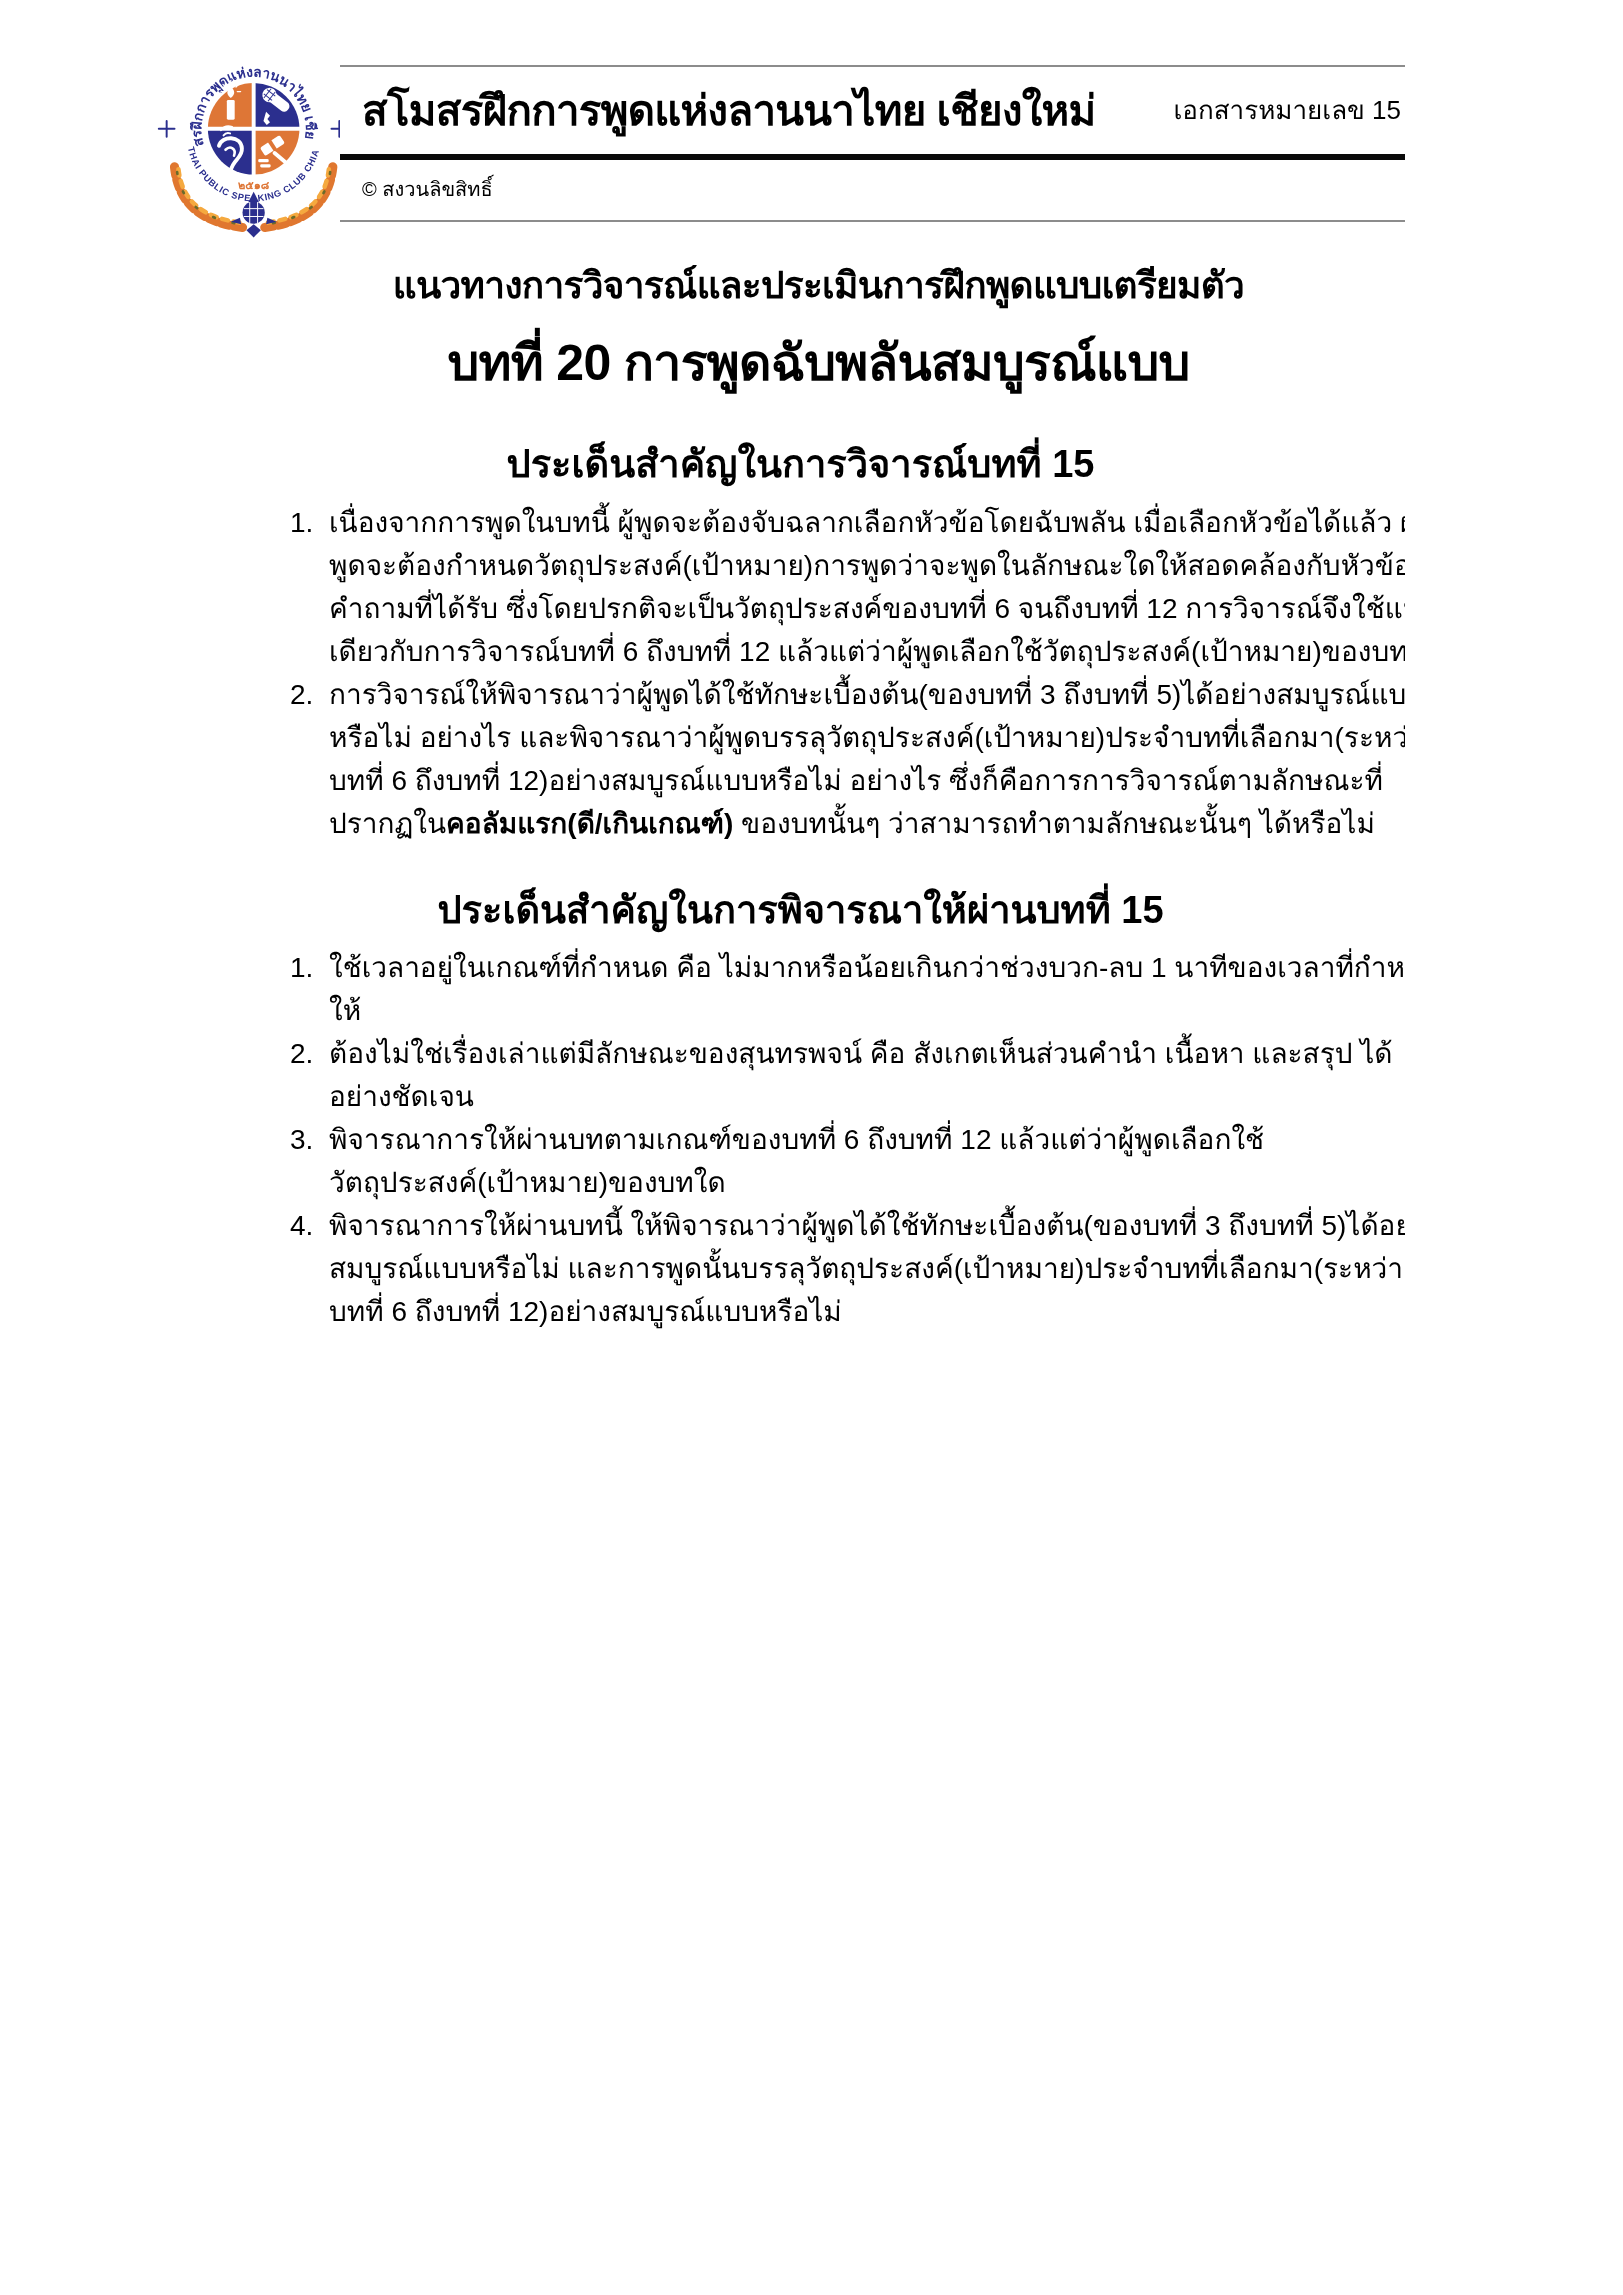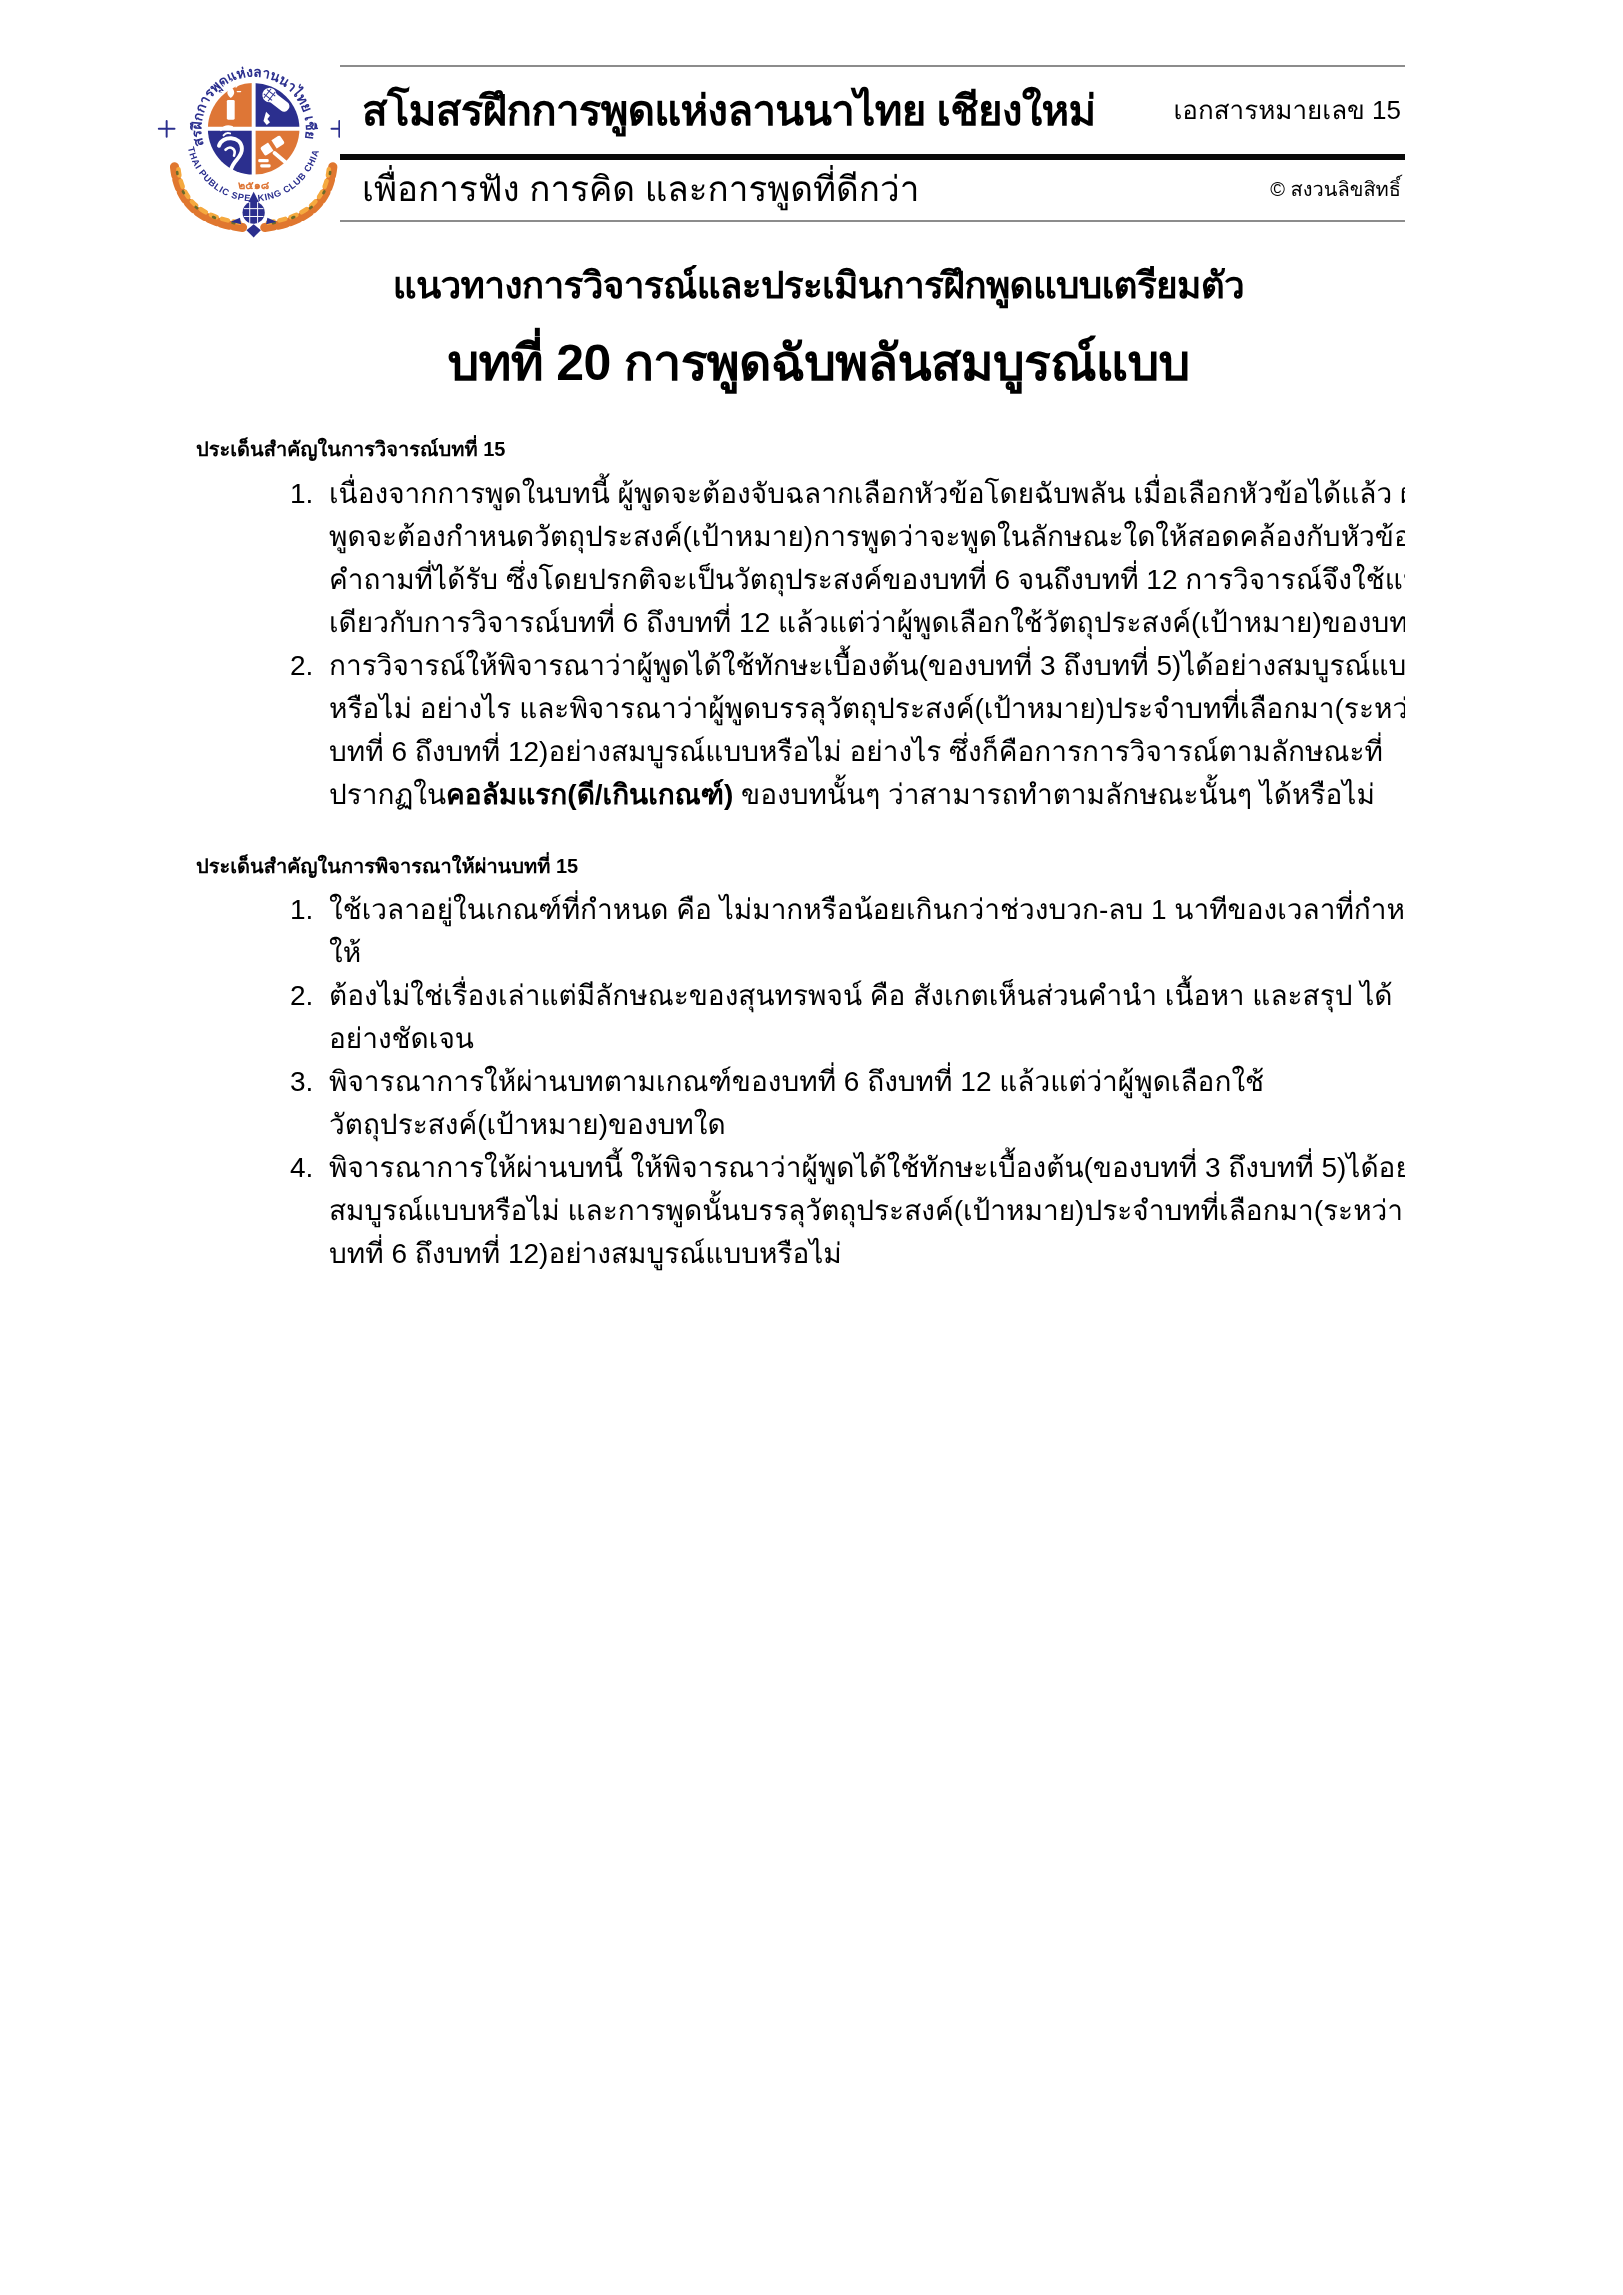--- a/index.html
+++ b/index.html
@@ -24,41 +24,40 @@
   .f-or{fill:var(--orange,#DE7636);} .f-bl{fill:var(--blue,#2B2F8E);}
   .s-bl{stroke:var(--blue,#2B2F8E);} 
   .arc-text{fill:var(--blue,#2B2F8E);font-weight:700;}
   .year-text{fill:var(--orange,#DE7636);font-weight:700;}
 
   
   .content{padding-top:255px;}
   .titles{width:1545px;text-align:center;padding-left:46px;}
   .title1{font-size:37px;font-weight:800;letter-spacing:-0.7px;}
   .title2{font-size:50px;font-weight:800;letter-spacing:-0.7px;margin-top:9.2px;}
-  .sec-heading{margin:31px 0 6.5px 196px;font-size:20px;font-weight:800;}
+  .sec-heading{margin:31px 0 6.5px 196px;font-size:38px;font-weight:800;text-align:center;}
   .sec-heading.second{margin-top:34px;}
   ol.items{list-style:none;margin:0 0 0 290px;padding:0;width:1160px;font-size:28px;line-height:43px;}
   ol.items .li{display:flex;}
   ol.items .num{width:39px;flex:0 0 39px;}
   ol.items .txt{flex:1;overflow-wrap:anywhere;word-break:break-word;}
   .b{font-weight:700;}
 </style>
 </head>
 <body>
 
 <div class="page">
 
   <div class="header-box">
     <div class="header-divider"></div>
     <div class="header-row r1">
       <span class="org-name">สโมสรฝึกการพูดแห่งลานนาไทย เชียงใหม่</span>
       <span class="doc-number">เอกสารหมายเลข 15</span>
     </div>
     <div class="header-row r2">
-      <span class="tagline">เพื่อการฟัง การคิด และการพูดที่ดีกว่า</span>
       <span class="copyright">© สงวนลิขสิทธิ์</span>
     </div>
   </div>
 
   <div class="logo-wrap">
     <svg viewBox="0 0 425 400">
       <rect x="0" y="0" width="425" height="400" fill="#ffffff"></rect>
 
       <g class="s-bl" stroke-width="3" stroke-linecap="round">
         <line x1="148" y1="160" x2="172" y2="160"></line>

